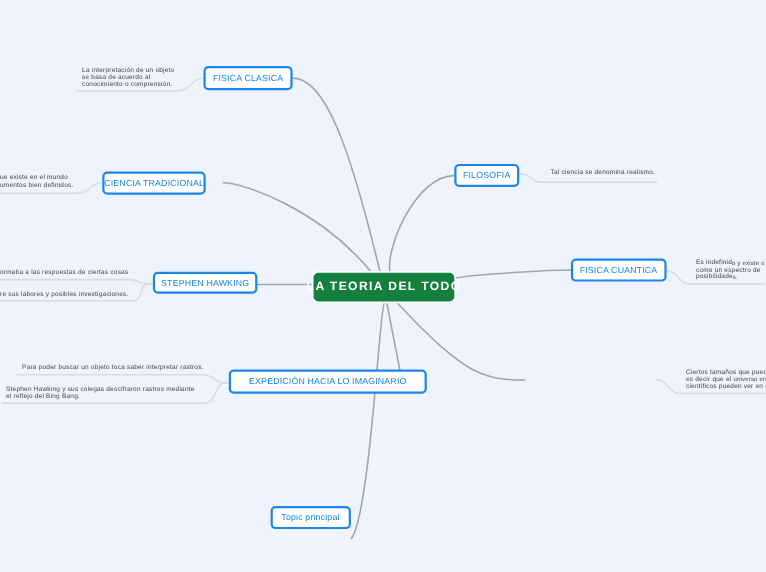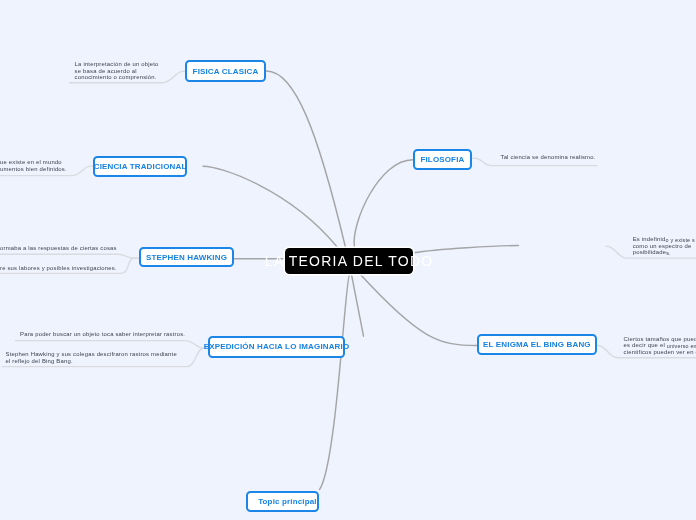--- a/index.html
+++ b/index.html
@@ -1,21 +1,21 @@
 <!DOCTYPE html>
 <html><head>
 <meta charset="utf-8">
 <style>
   html,body{margin:0;padding:0;}
   body{width:696px;height:520px;background:#eff3fd;-webkit-font-smoothing:antialiased;font-family:"Liberation Sans",sans-serif;overflow:hidden;position:relative;}
   #canvas{position:absolute;left:0;top:0;width:696px;height:520px;overflow:hidden;}
   svg.links{position:absolute;left:0;top:0;width:696px;height:520px;pointer-events:none;}
   .node{position:absolute;box-sizing:border-box;display:flex;align-items:center;justify-content:center;white-space:nowrap;}
-  .leaf{background:#ffffff;border:2px solid #1b86e8;border-radius:4.5px;color:#1683e3;font-weight:bold;font-size:8px;letter-spacing:.15px;}
-  .root{background:#000000;color:#fff;font-weight:normal;font-size:14px;letter-spacing:1.27px;text-indent:1.27px;border-radius:4.5px;box-shadow:0 0 0 1.6px #ffffff;}
+  .leaf{background:#ffffff;border:2px solid #1b86e8;border-radius:4.5px;color:#1683e3;font-weight:normal;font-size:8px;letter-spacing:.15px;}
+  .root{background:#15803d;color:#fff;font-weight:bold;font-size:11px;letter-spacing:1.27px;text-indent:1.27px;border-radius:4.5px;box-shadow:0 0 0 1.6px #ffffff;}
   .note{position:absolute;color:#3e4250;font-size:5.9px;letter-spacing:.2px;line-height:9px;white-space:nowrap;}
   .note .ln{display:block;position:absolute;left:0;top:0;white-space:nowrap;}
   .sm{font-size:5.4px;vertical-align:-0.7px;}
 </style>
 </head>
 <body>
 
 <div id="canvas">
   <svg class="links" viewBox="0 0 696 520">
     <g fill="none" stroke="#a3a5a7" stroke-width="1.45" stroke-linecap="round">
@@ -47,31 +47,31 @@
 
   <div class="node leaf" style="left:185.0px;top:60.40px;width:81.0px;height:21.50px;">
     <span>FISICA CLASICA</span>
   </div>
   <div class="node leaf" style="left:93.1px;top:155.50px;width:94px;height:21.40px;">
     <span>CIENCIA TRADICIONAL</span>
   </div>
   <div class="node leaf" style="left:139.1px;top:247.20px;width:94.9px;height:20px;">
     <span>STEPHEN HAWKING</span>
   </div>
-  <div class="node leaf" style="left:208.0px;top:336.20px;width:137px;height:21.50px;">
+  <div class="node leaf" style="left:208.0px;top:336.20px;width:180px;height:21.50px;">
     <span>EXPEDICIÓN HACIA LO IMAGINARIO</span>
   </div>
-  <div class="node leaf" style="left:245.8px;top:491px;width:72.9px;height:20.90px;justify-content:flex-end;">
+  <div class="node leaf" style="left:245.8px;top:460px;width:72.9px;height:20.90px;">
     <span>Topic principal</span>
   </div>
   <div class="node leaf" style="left:412.8px;top:149.00px;width:59.3px;height:21.30px;text-align:right;">
     <span>FILOSOFIA</span>
   </div>
-  <div class="node leaf" style="left:477.0px;top:334.10px;width:119.8px;height:21.20px;">
-    <span>EL ENIGMA EL BING BANG</span>
+  <div class="node leaf" style="left:518.5px;top:235.00px;width:87.6px;height:21.40px;">
+    <span>FISICA CUANTICA</span>
   </div>
 
   <div class="note" style="left:74.6px;top:60px;">
     <span class="ln" style="top:0px;">La interpretación de un objeto</span>
     <span class="ln" style="top:6.7px;">se basa de acuerdo al</span>
     <span class="ln" style="top:13.4px;">conocimiento o comprensión.</span>
   </div>
   <div class="note" style="left:0px;top:157.6px;">
     <span class="ln" style="top:0px;">ue existe en el mundo</span>
     <span class="ln" style="top:7.6px;">umentos bien definidos.</span>

